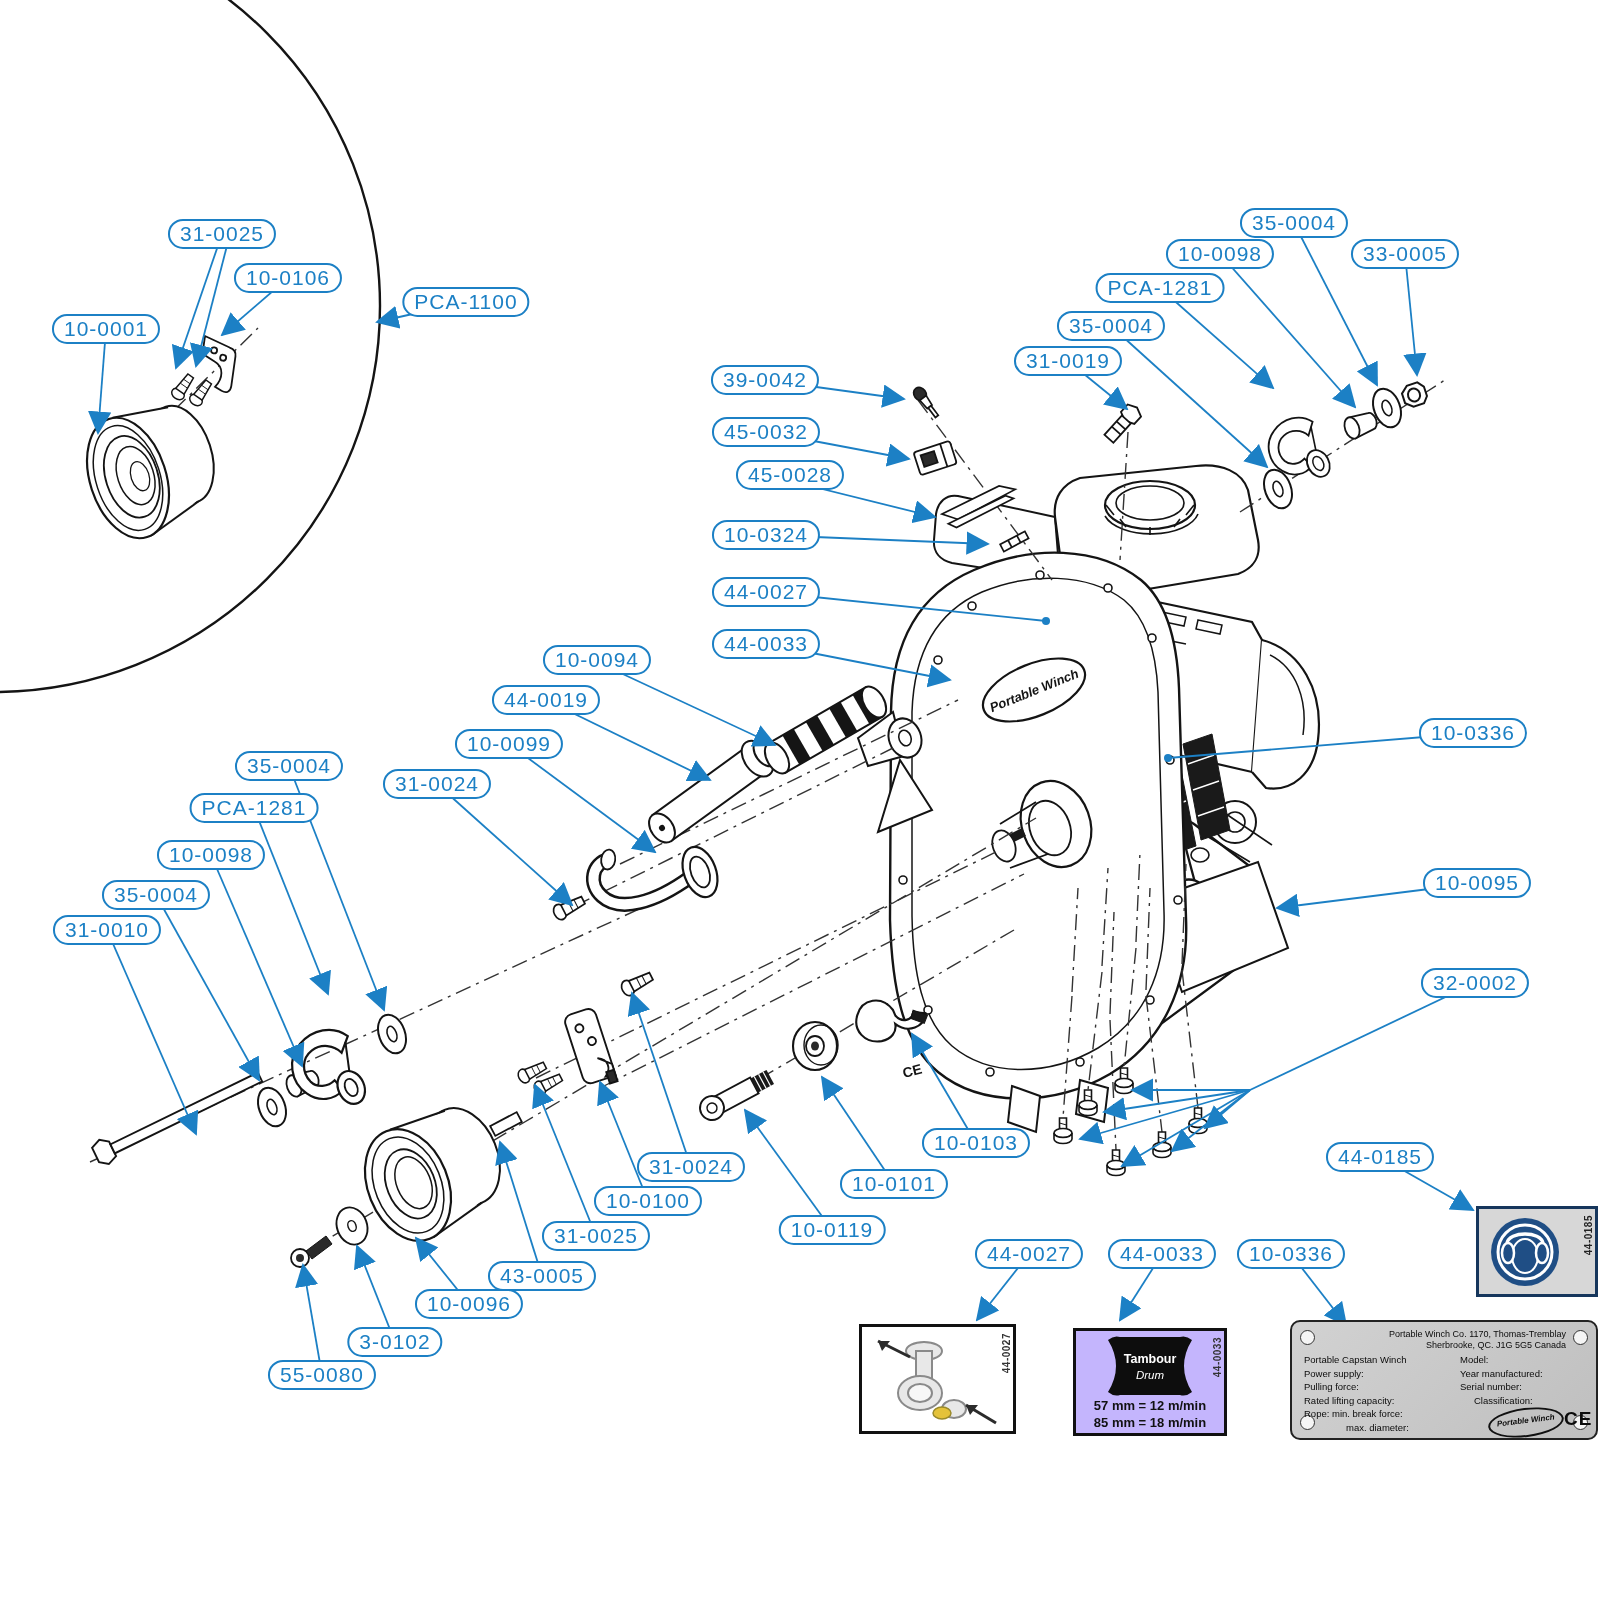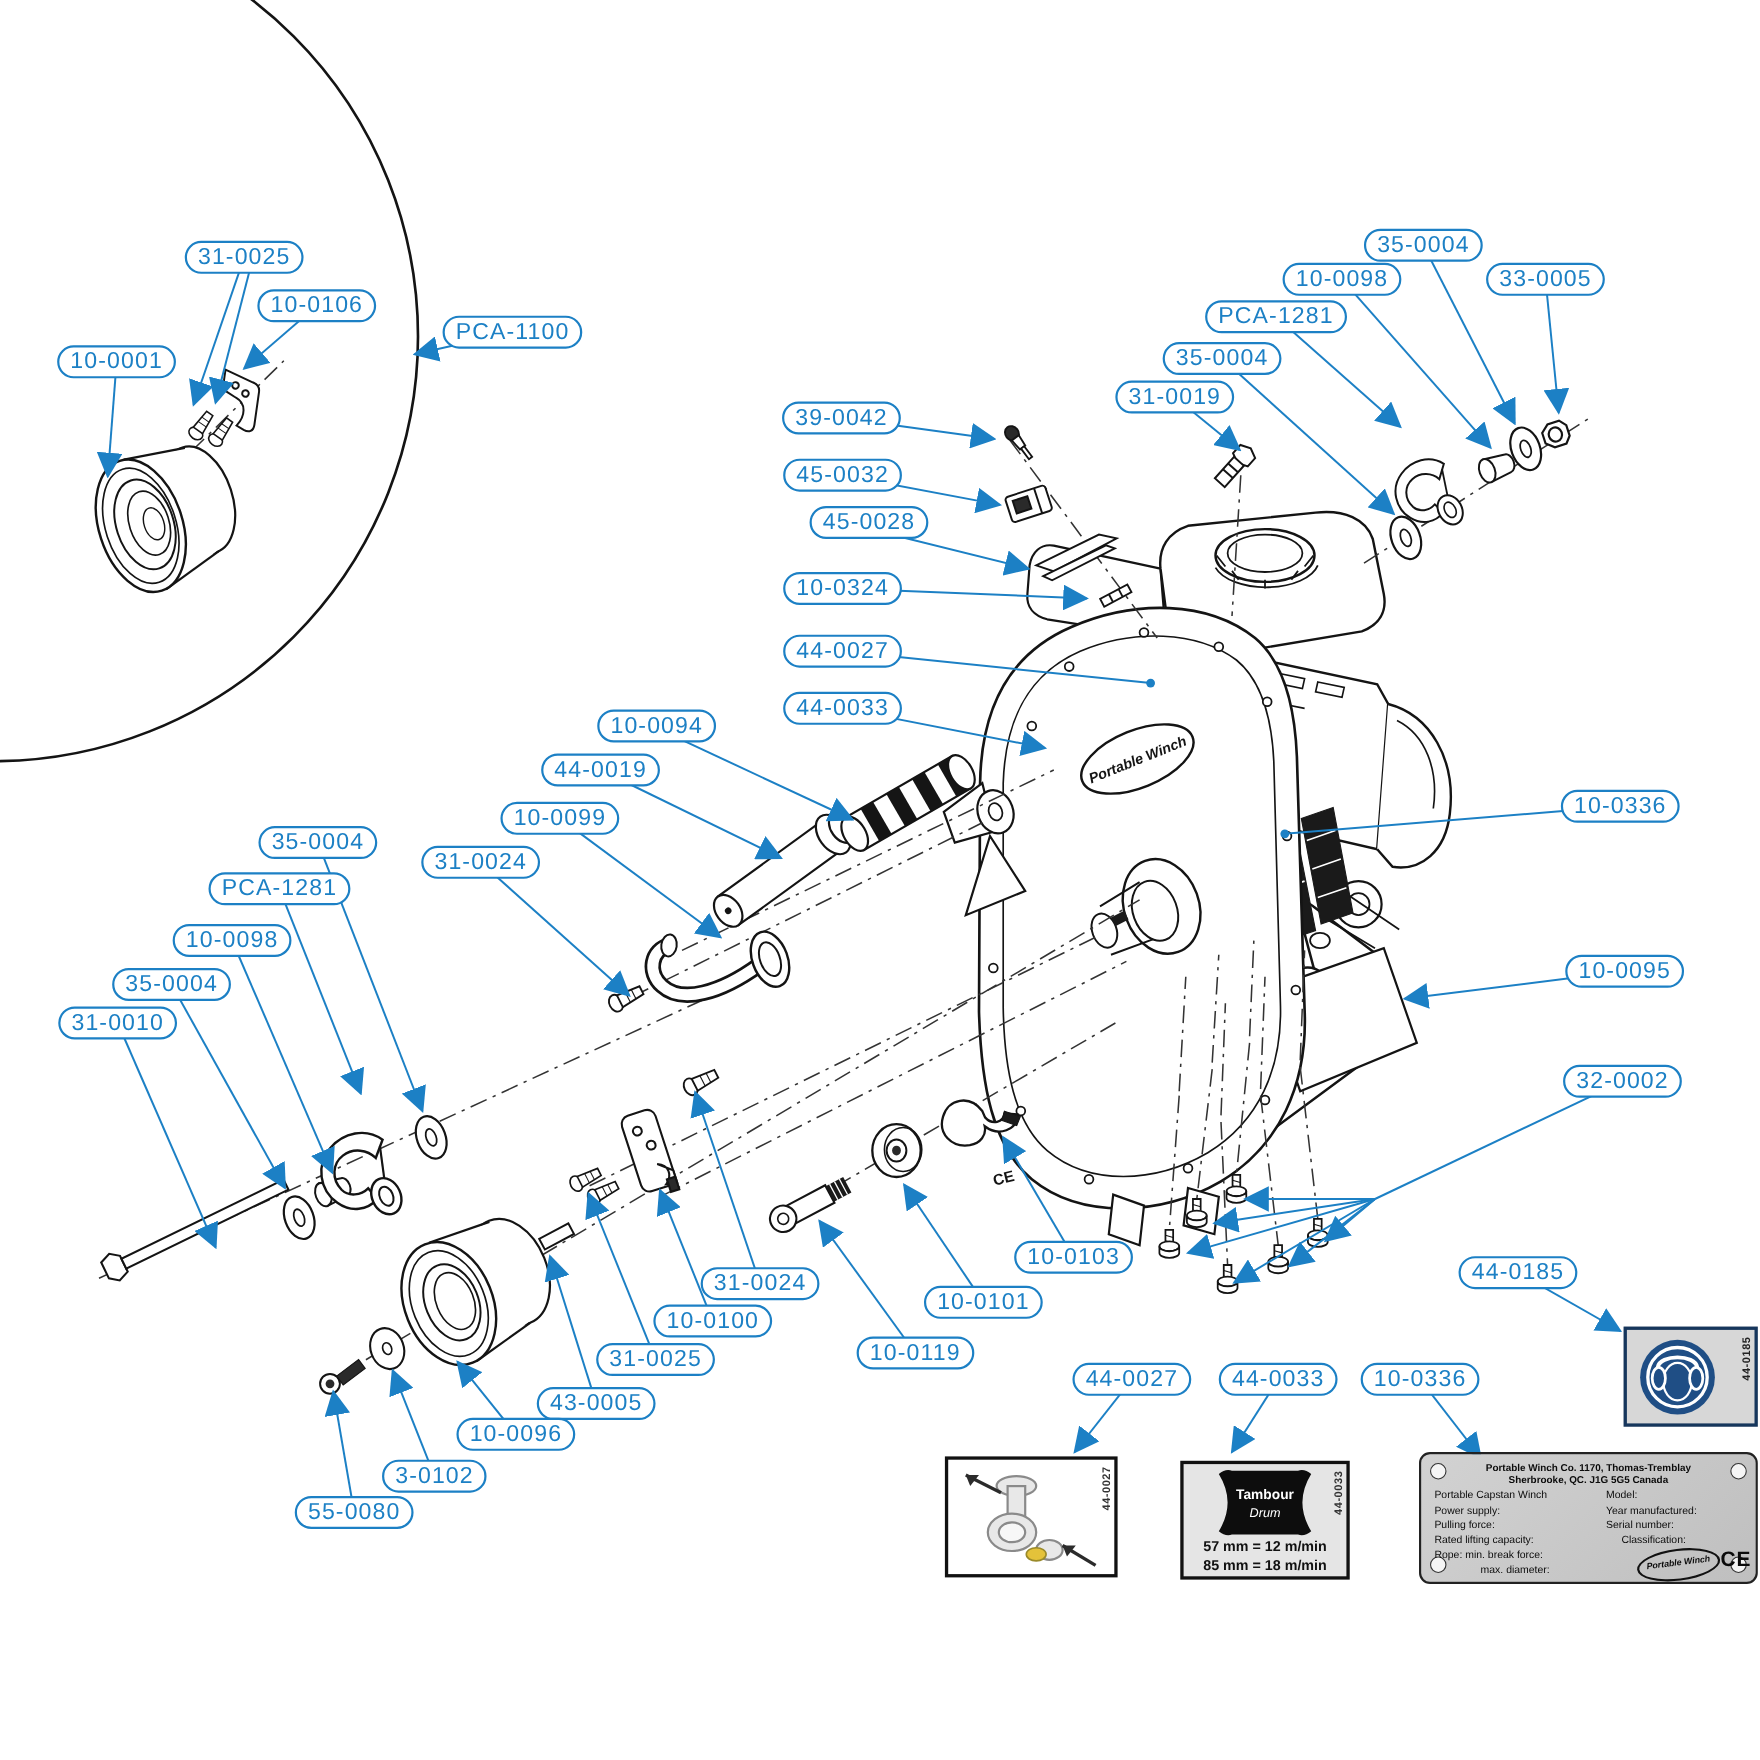--- a/index.html
+++ b/index.html
@@ -7,26 +7,26 @@
          font-family:"Liberation Sans",sans-serif;}
   #art{position:absolute;left:0;top:0;}
   .pill{position:absolute;transform:translate(-50%,-50%);background:#ffffff;
         border:2.5px solid #1c80c5;border-radius:22px;color:#1c80c5;
         font-size:21px;font-weight:500;letter-spacing:1px;padding:2px 10px;
         white-space:nowrap;line-height:1.05;z-index:5;}
   .sticker{position:absolute;box-sizing:border-box;z-index:4;}
   .vcode{position:absolute;right:1px;top:6px;writing-mode:vertical-rl;transform:rotate(180deg);
          font-size:10px;font-weight:bold;color:#333;letter-spacing:0.5px;}
   #stk-rope{left:859px;top:1324px;width:157px;height:110px;background:#fff;border:3px solid #111;}
-  #stk-drum{left:1073px;top:1328px;width:154px;height:108px;background:#e5e5e5;border:3px solid #111;}
+  #stk-drum{left:1073px;top:1328px;width:154px;height:108px;background:#c4b5fd;border:3px solid #111;}
   #stk-drum .speed{font-size:13px;font-weight:bold;color:#111;text-align:center;line-height:17px;}
   #plate{left:1290px;top:1320px;width:308px;height:120px;background:linear-gradient(135deg,#d2d2d2,#bfbfbf);
          border:2px solid #222;border-radius:10px;color:#0b0b0b;}
-  #plate .hd{position:absolute;left:30px;right:30px;top:7px;text-align:center;font-size:9px;
-             font-weight:bold;line-height:11px;}
+  #plate .hd{position:absolute;left:30px;right:30px;top:7px;text-align:right;font-size:9px;
+             font-weight:normal;line-height:11px;}
   #plate .col{position:absolute;font-size:9.5px;font-weight:normal;line-height:13.5px;white-space:nowrap;}
   #plate .hole{position:absolute;width:13px;height:13px;border-radius:50%;background:#f5f5f5;border:1.5px solid #333;}
   #plate .logo{position:absolute;left:196px;top:86px;width:72px;height:25px;border:2px solid #111;
                border-radius:50%;transform:rotate(-7deg);font-size:8px;font-style:italic;font-weight:bold;
                text-align:center;line-height:22px;}
   #plate .ce{position:absolute;left:272px;top:86px;font-size:19px;font-weight:bold;letter-spacing:1px;}
   #stk-ear{left:1476px;top:1206px;width:122px;height:91px;background:#d7d7d7;border:3px solid #16365c;}
 </style>
 </head>
 <body>

